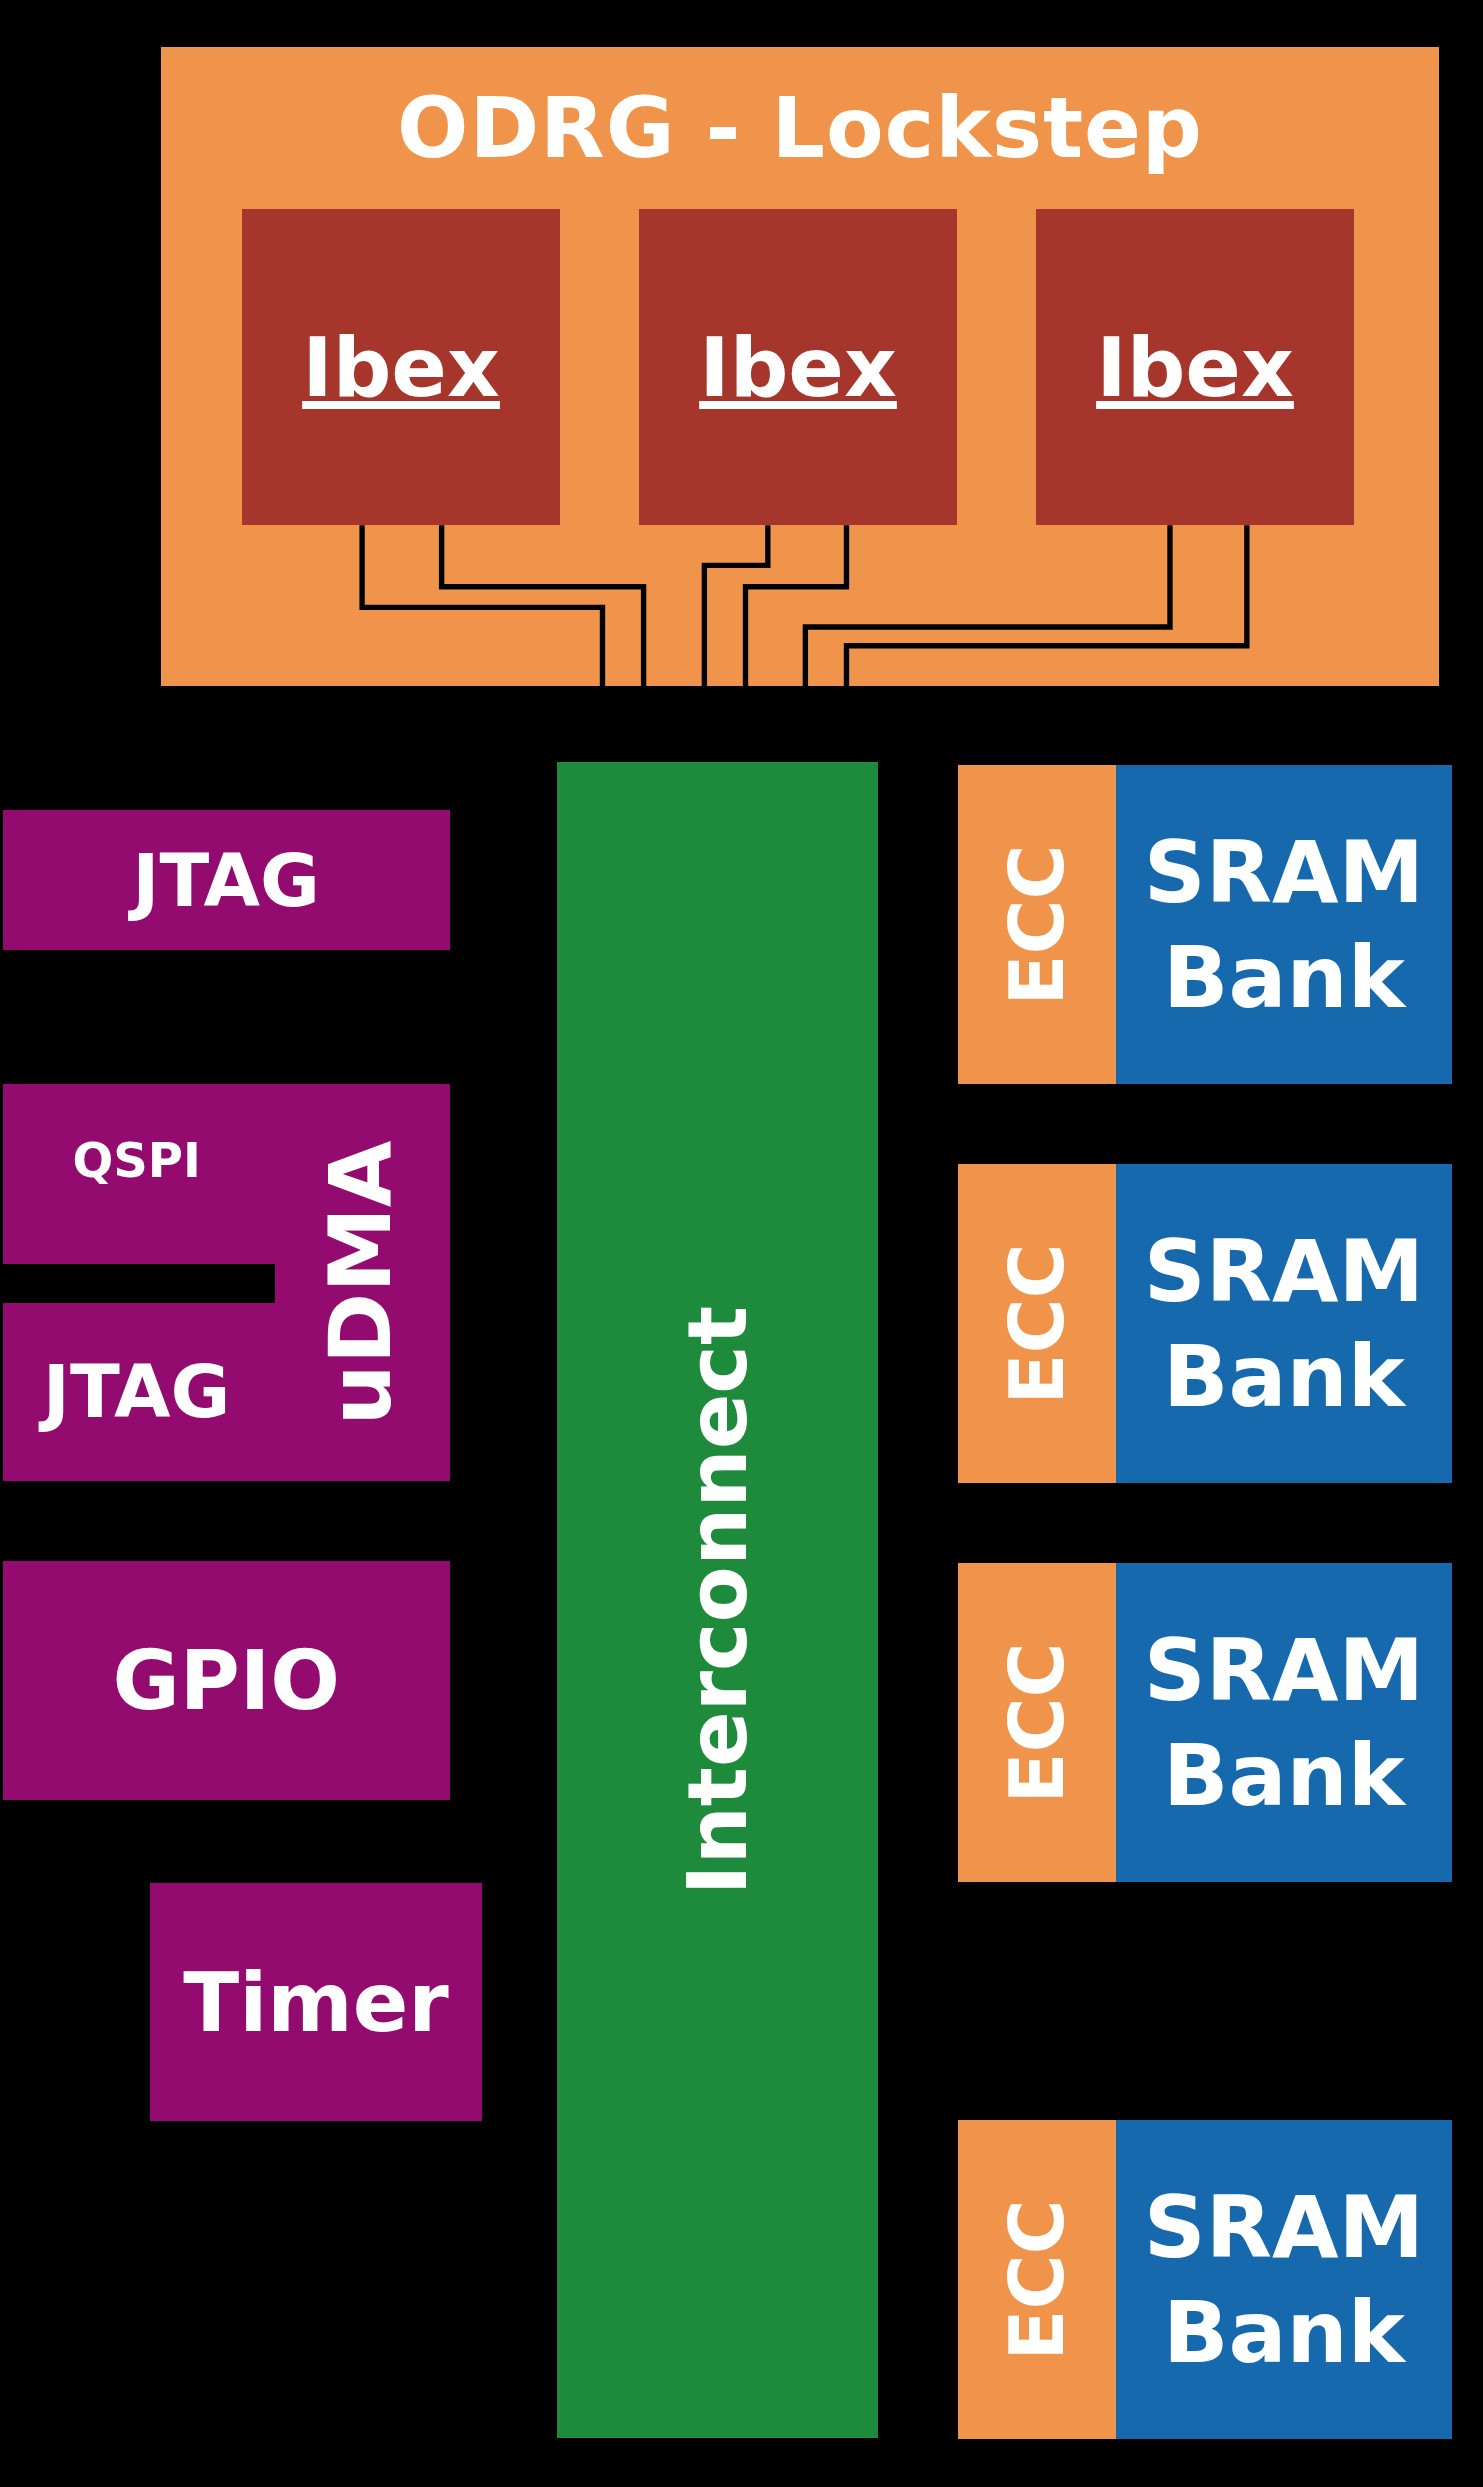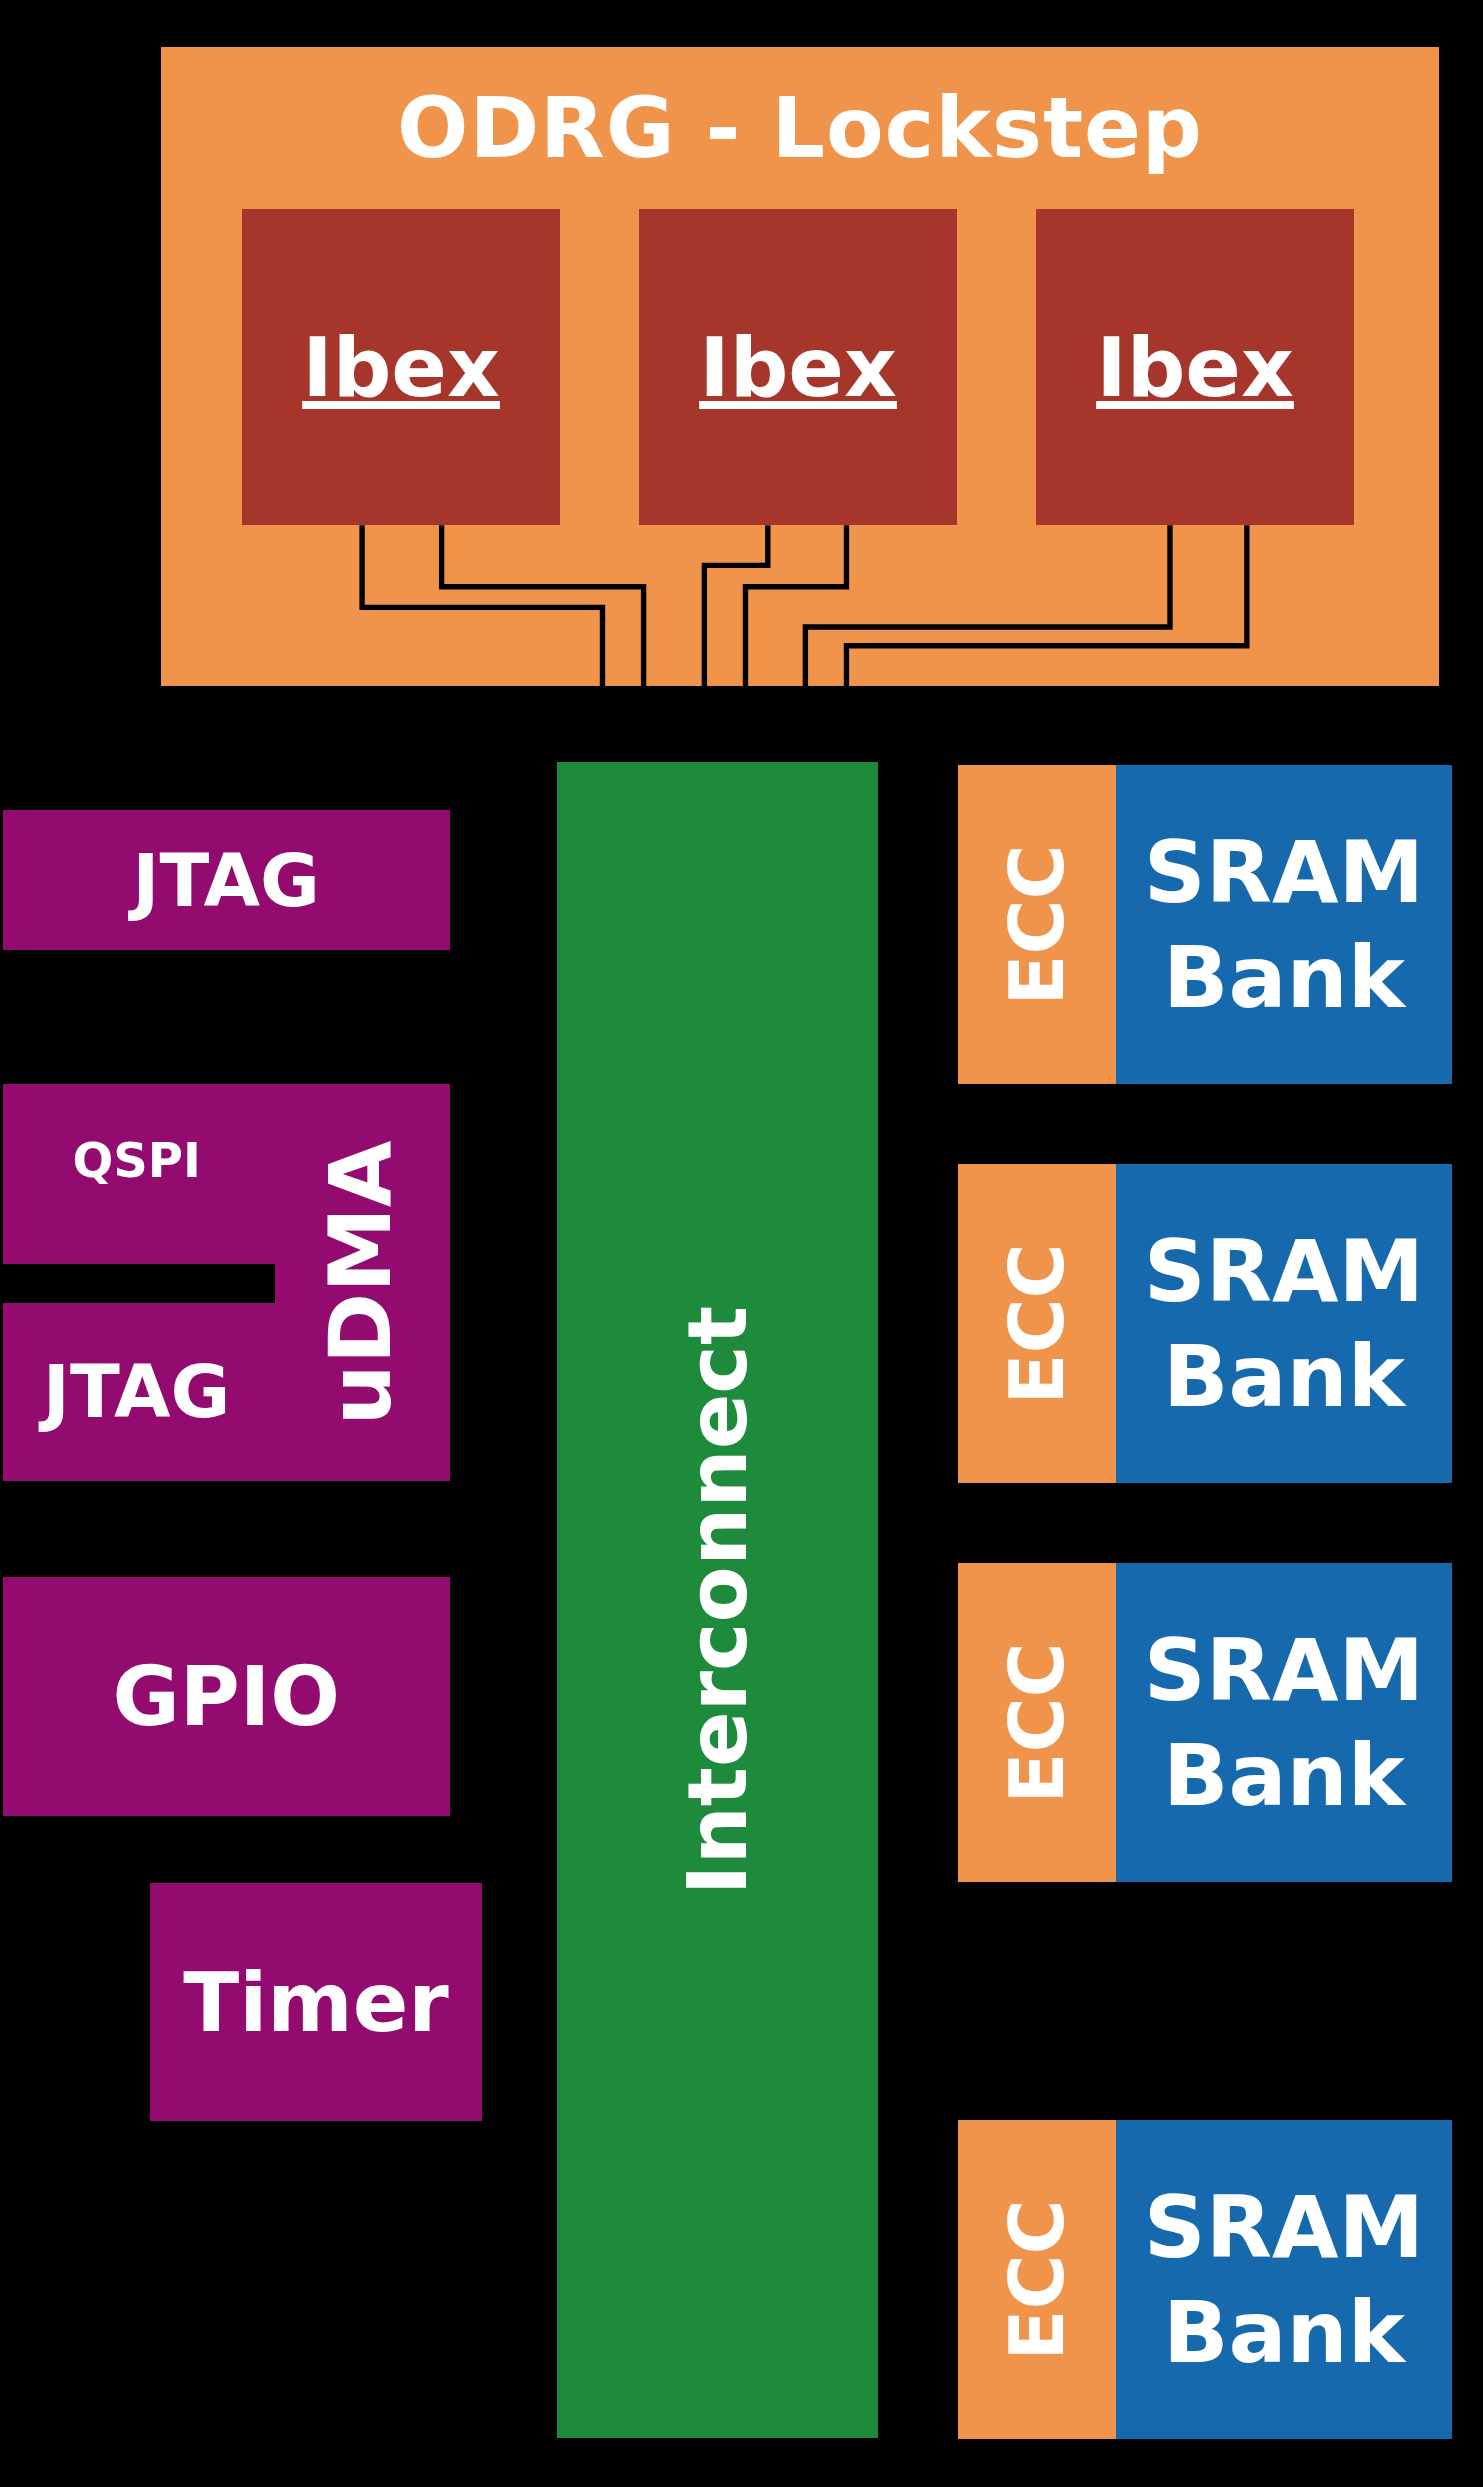--- a/index.html
+++ b/index.html
@@ -50,21 +50,21 @@
   .wires { position: absolute; left: 0; top: 0; width: 1278px; height: 639px; }
 
   
   .purple { background: var(--peripheral-purple, #930B6F); }
   .jtag   { left: 2.7px;   top: 764px;  width: 447px; height: 140px; font-size: 73px; margin-top: 46px; }
   .qspi-composite { left: 2.7px; top: 1084px; width: 447px; height: 397px; }
   .qspi-label { left: 2.7px;   top: 1084px; width: 268px; height: 152px; font-size: 48px; }
   .uart-label { left: 2.7px;   top: 1303px; width: 268px; height: 177px; font-size: 73px; }
   .udma-label { left: 271px; top: 1084px; width: 179px; height: 397px; font-size: 86px; }
   .notch { left: 0; top: 1264px; width: 275px; height: 39px; background: var(--background, #000); }
-  .gpio   { left: 2.7px;   top: 1561px; width: 447px; height: 239px; font-size: 82px; margin-top: 16px; }
+  .gpio   { left: 2.7px;   top: 1561px; width: 447px; height: 239px; font-size: 82px; }
   .timer  { left: 150px; top: 1883px; width: 332px; height: 238px; font-size: 82px; }
   .bootrom{ left: 150px; top: 2199px; width: 332px; height: 239px; font-size: 82px; }
   .two-line { display: flex; flex-direction: column; align-items: center; line-height: 1.15; }
 
   
   .interconnect {
     left: 557px; top: 762px; width: 321px; height: 1676px;
     background: var(--interconnect-green, #1E8A3C);
     font-size: 82px;
   }

